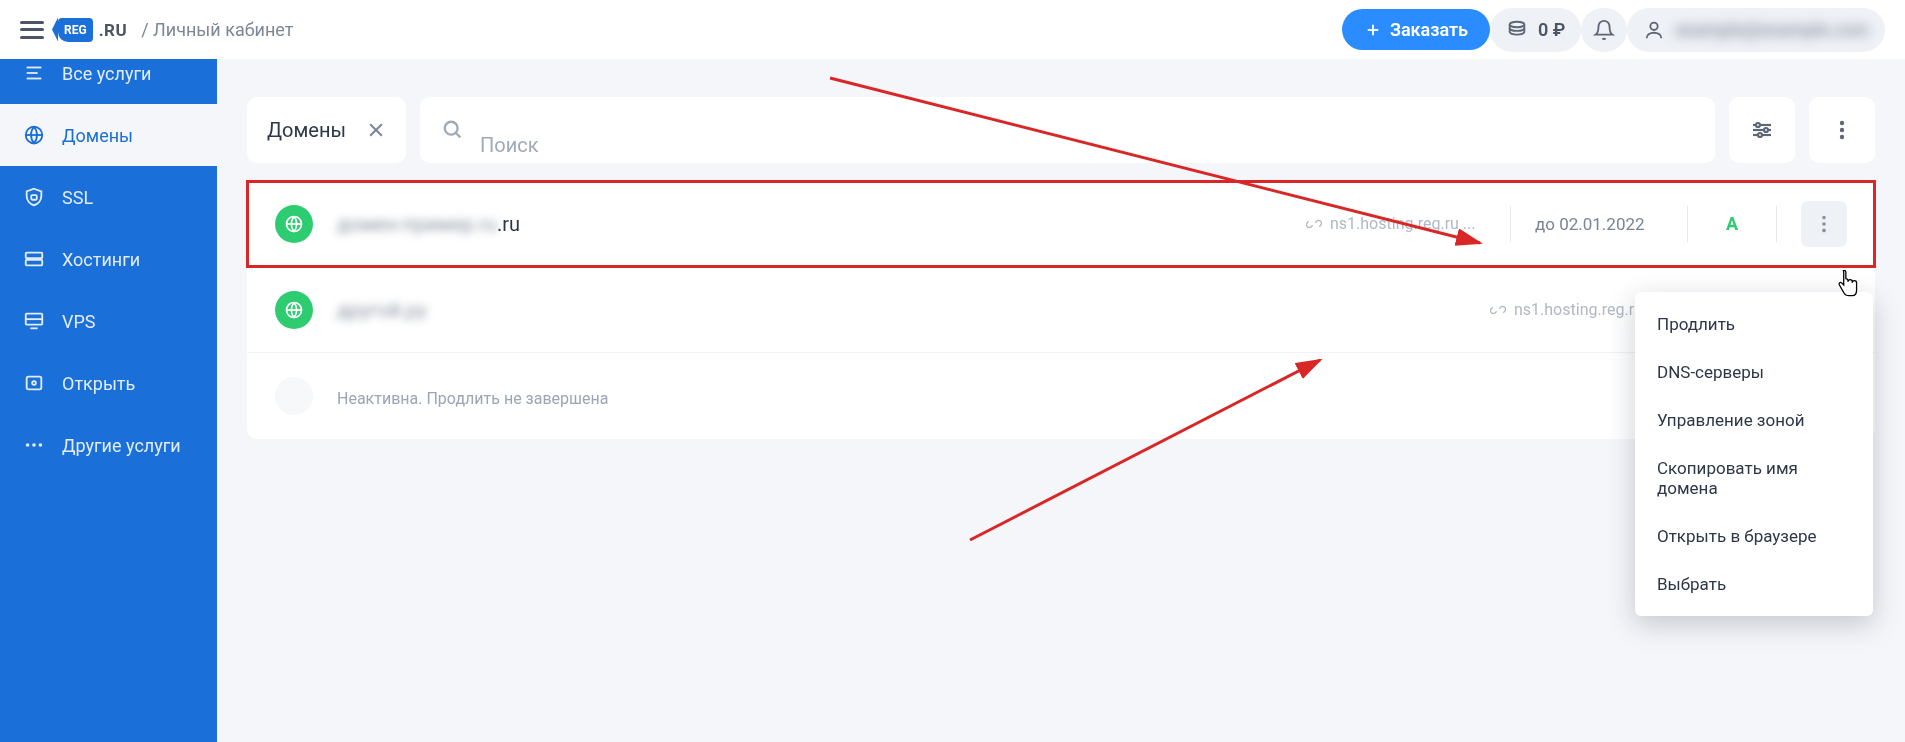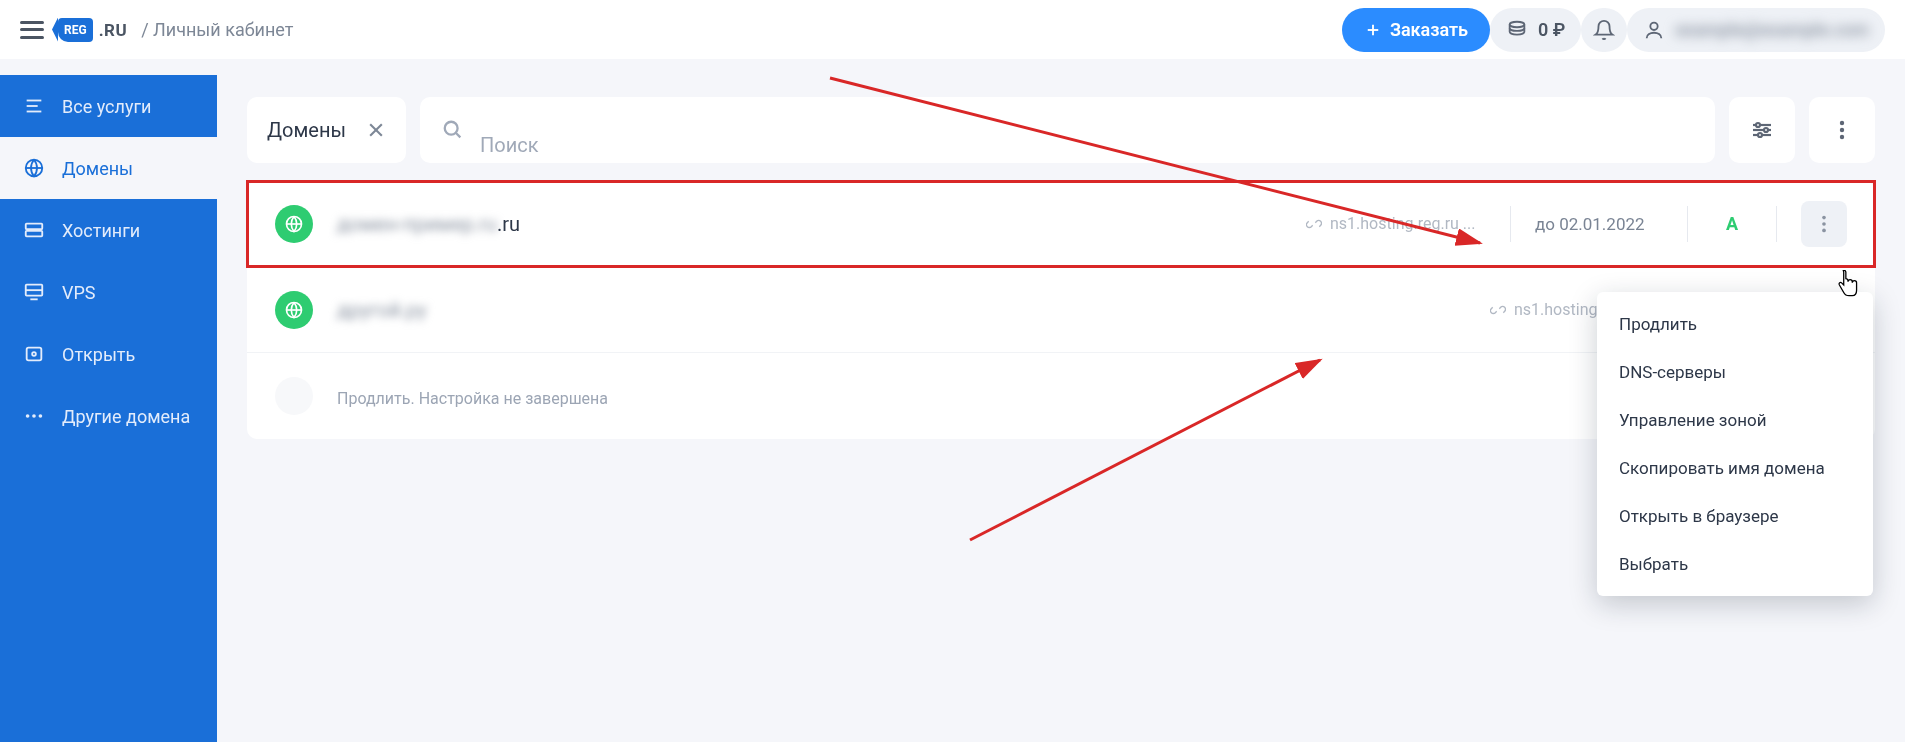--- a/index.html
+++ b/index.html
@@ -6,28 +6,28 @@
 body { background: #f5f6fa; width: 1905px; height: 742px; overflow: hidden; position: relative; }
 
 .header { height: 59px; background: #fff; display: flex; align-items: center; padding: 0 20px; gap: 14px; position: relative; z-index: 5; }
 .hamburger { width: 24px; height: 18px; display: flex; flex-direction: column; justify-content: space-between; cursor: pointer; }
 .hamburger span { height: 3px; background: #4b5563; border-radius: 2px; }
 .logo-wrap { display: flex; align-items: center; gap: 6px; }
 .logo-box { background: #1a6fd8; color: #fff; font-weight: 700; font-size: 12px; padding: 5px 6px; border-radius: 4px 4px 4px 10px; position: relative; }
 .logo-box::before { content:''; position:absolute; left:-6px; top:0; width:6px; height:100%; background:#1a6fd8; clip-path: polygon(100% 0,100% 100%,0 50%); }
 .logo-ru { color:#4b5563; font-weight:700; font-size:17px; letter-spacing:.5px; }
 .breadcrumb { color:#7d8796; font-size:18px; }
-.header-right { margin-left:auto; display:flex; }
+.header-right { margin-left:auto; display:flex; align-items:center; }
 .order-btn { background:#2b8cff; color:#fff; border:none; border-radius:22px; padding:10px 22px; font-size:18px; font-weight:600; display:flex; align-items:center; gap:8px; cursor:pointer; }
 .order-btn svg { width:18px; height:18px; }
 .pill { background:#eef1f6; border-radius:22px; height:44px; display:flex; align-items:center; padding:0 16px; gap:10px; color:#4b5563; font-size:18px; font-weight:600; }
 .pill.blur-user .uname { filter: blur(6px); color:#8a93a1; }
 .icon-g { color:#5d6675; }
 
-.sidebar { position:absolute; left:0; top:75px; bottom:0; width:217px; background:#1a6fd8; }
+.sidebar { position:absolute; left:0; top:42px; bottom:0; width:217px; background:#1a6fd8; }
 .side-item { display:flex; align-items:center; gap:16px; height:62px; padding:0 22px; color:#e3ecfb; font-size:18px; cursor:pointer; }
 .side-item.active { background:#f5f6fa; color:#1a6fd8; }
 .side-icon { width:24px; height:24px; display:flex; align-items:center; justify-content:center; flex-shrink:0; }
 
 .main { position:absolute; left:217px; right:0; top:59px; bottom:0; padding:38px 30px; }
 .top-row { display:flex; align-items:center; gap:14px; margin-bottom:18px; }
 .chip { background:#fff; border-radius:10px; height:66px; display:flex; align-items:center; padding:0 20px; gap:20px; font-size:20px; color:#2d3748; }
 .chip .x { color:#7d8796; width:20px; height:20px; cursor:pointer; }
 .search-box { flex:1; background:#fff; border-radius:10px; height:66px; display:flex; align-items:center; padding:0 22px; gap:16px; }
 .search-box input { border:none; outline:none; font-size:20px; flex:1; color:#2d3748; background:transparent;margin-top:30px; }
@@ -44,21 +44,21 @@
 .domain-name.blur { filter: blur(4px); color:#8a93a1; }
 .domain-sub { font-size:16px; color:#9ca5b4; margin-top:4px; }
 .row-grow { flex:1; }
 .ns-col { color:#b1b8c3; font-size:16px; display:flex; align-items:center; gap:8px; min-width:180px; }
 .sep { width:1px; height:36px; background:#e6e9ef; }
 .date-col { color:#7a8494; font-size:17px; min-width:128px; text-align:left; }
 .auto-col { color:#2ecc71; font-weight:700; font-size:18px; width:40px; text-align:center; }
 .dots-col { width:46px; height:46px; display:flex; align-items:center; justify-content:center; cursor:pointer; border-radius:8px; color:#8a93a1; }
 .dots-col.active { background:#eef1f6; }
 
-.dropdown { position:absolute; right:32px; top:292px; width:276px; background:#fff; border-radius:6px; box-shadow:0 8px 28px rgba(20,30,50,.22); padding:8px 0; z-index:20; }
+.dropdown { position:absolute; right:32px; top:292px; width:238px; background:#fff; border-radius:6px; box-shadow:0 8px 28px rgba(20,30,50,.22); padding:8px 0; z-index:20; }
 .dropdown-item { padding:14px 22px; font-size:17px; color:#2d3748; cursor:pointer; }
 
 .cursor-hand { position:absolute; right:44px; top:270px; z-index:30; pointer-events:none; }
 
 .arrow-svg { position:absolute; z-index:15; pointer-events:none; }
 </style>
 </head>
 <body>
 
 <div class="header">
@@ -121,20 +121,29 @@
           <circle cx="12" cy="12" r="9"></circle>
           <line x1="3" y1="12" x2="21" y2="12"></line>
           <path d="M12 3a14 14 0 0 1 0 18a14 14 0 0 1 0-18"></path>
         </svg>
       </span>
     <span>Домены</span>
   </div>
   <div class="side-item">
     <span class="side-icon">
         <svg width="22" height="22" viewBox="0 0 24 24" fill="none" stroke="currentColor" stroke-width="2">
+          <path d="M12 3l8 3v5c0 5-3.5 9-8 10c-4.5-1-8-5-8-10V6l8-3z"></path>
+          <rect x="9" y="10" width="6" height="5" rx="1"></rect>
+        </svg>
+      </span>
+    <span>SSL</span>
+  </div>
+  <div class="side-item">
+    <span class="side-icon">
+        <svg width="22" height="22" viewBox="0 0 24 24" fill="none" stroke="currentColor" stroke-width="2">
           <rect x="3" y="5" width="18" height="6" rx="1"></rect>
           <rect x="3" y="13" width="18" height="6" rx="1"></rect>
           <line x1="7" y1="8" x2="7" y2="8"></line>
           <line x1="7" y1="16" x2="7" y2="16"></line>
         </svg>
       </span>
     <span>Хостинги</span>
   </div>
   <div class="side-item">
     <span class="side-icon">
@@ -156,21 +165,21 @@
     <span>Открыть</span>
   </div>
   <div class="side-item">
     <span class="side-icon">
         <svg width="22" height="22" viewBox="0 0 24 24" fill="currentColor">
           <circle cx="5" cy="12" r="2"></circle>
           <circle cx="12" cy="12" r="2"></circle>
           <circle cx="19" cy="12" r="2"></circle>
         </svg>
       </span>
-    <span>Другие домена</span>
+    <span>Другие услуги</span>
   </div>
 </div>
 
 <div class="main">
   <div class="top-row">
     <div class="chip">
       <span>Домены</span>
       <svg class="x" viewBox="0 0 24 24" fill="none" stroke="currentColor" stroke-width="2.5">
           <line x1="5" y1="5" x2="19" y2="19"></line>
           <line x1="19" y1="5" x2="5" y2="19"></line>
@@ -253,21 +262,21 @@
           </svg>
         <span>ns1.hosting.reg.ru ...</span>
       </div>
       <div class="sep"></div>
       <div class="date-col">до 17</div>
     </div>
 
     <div class="row">
       <div class="domain-icon empty"></div>
       <div class="row-grow">
-        <div class="domain-sub">Продлить. Настройка не завершена</div>
+        <div class="domain-sub">Неактивна. Продлить не завершена</div>
       </div>
     </div>
   </div>
 </div>
 
 <div class="dropdown">
   <div class="dropdown-item">Продлить</div>
   <div class="dropdown-item">DNS-серверы</div>
   <div class="dropdown-item">Управление зоной</div>
   <div class="dropdown-item">Скопировать имя домена</div>

